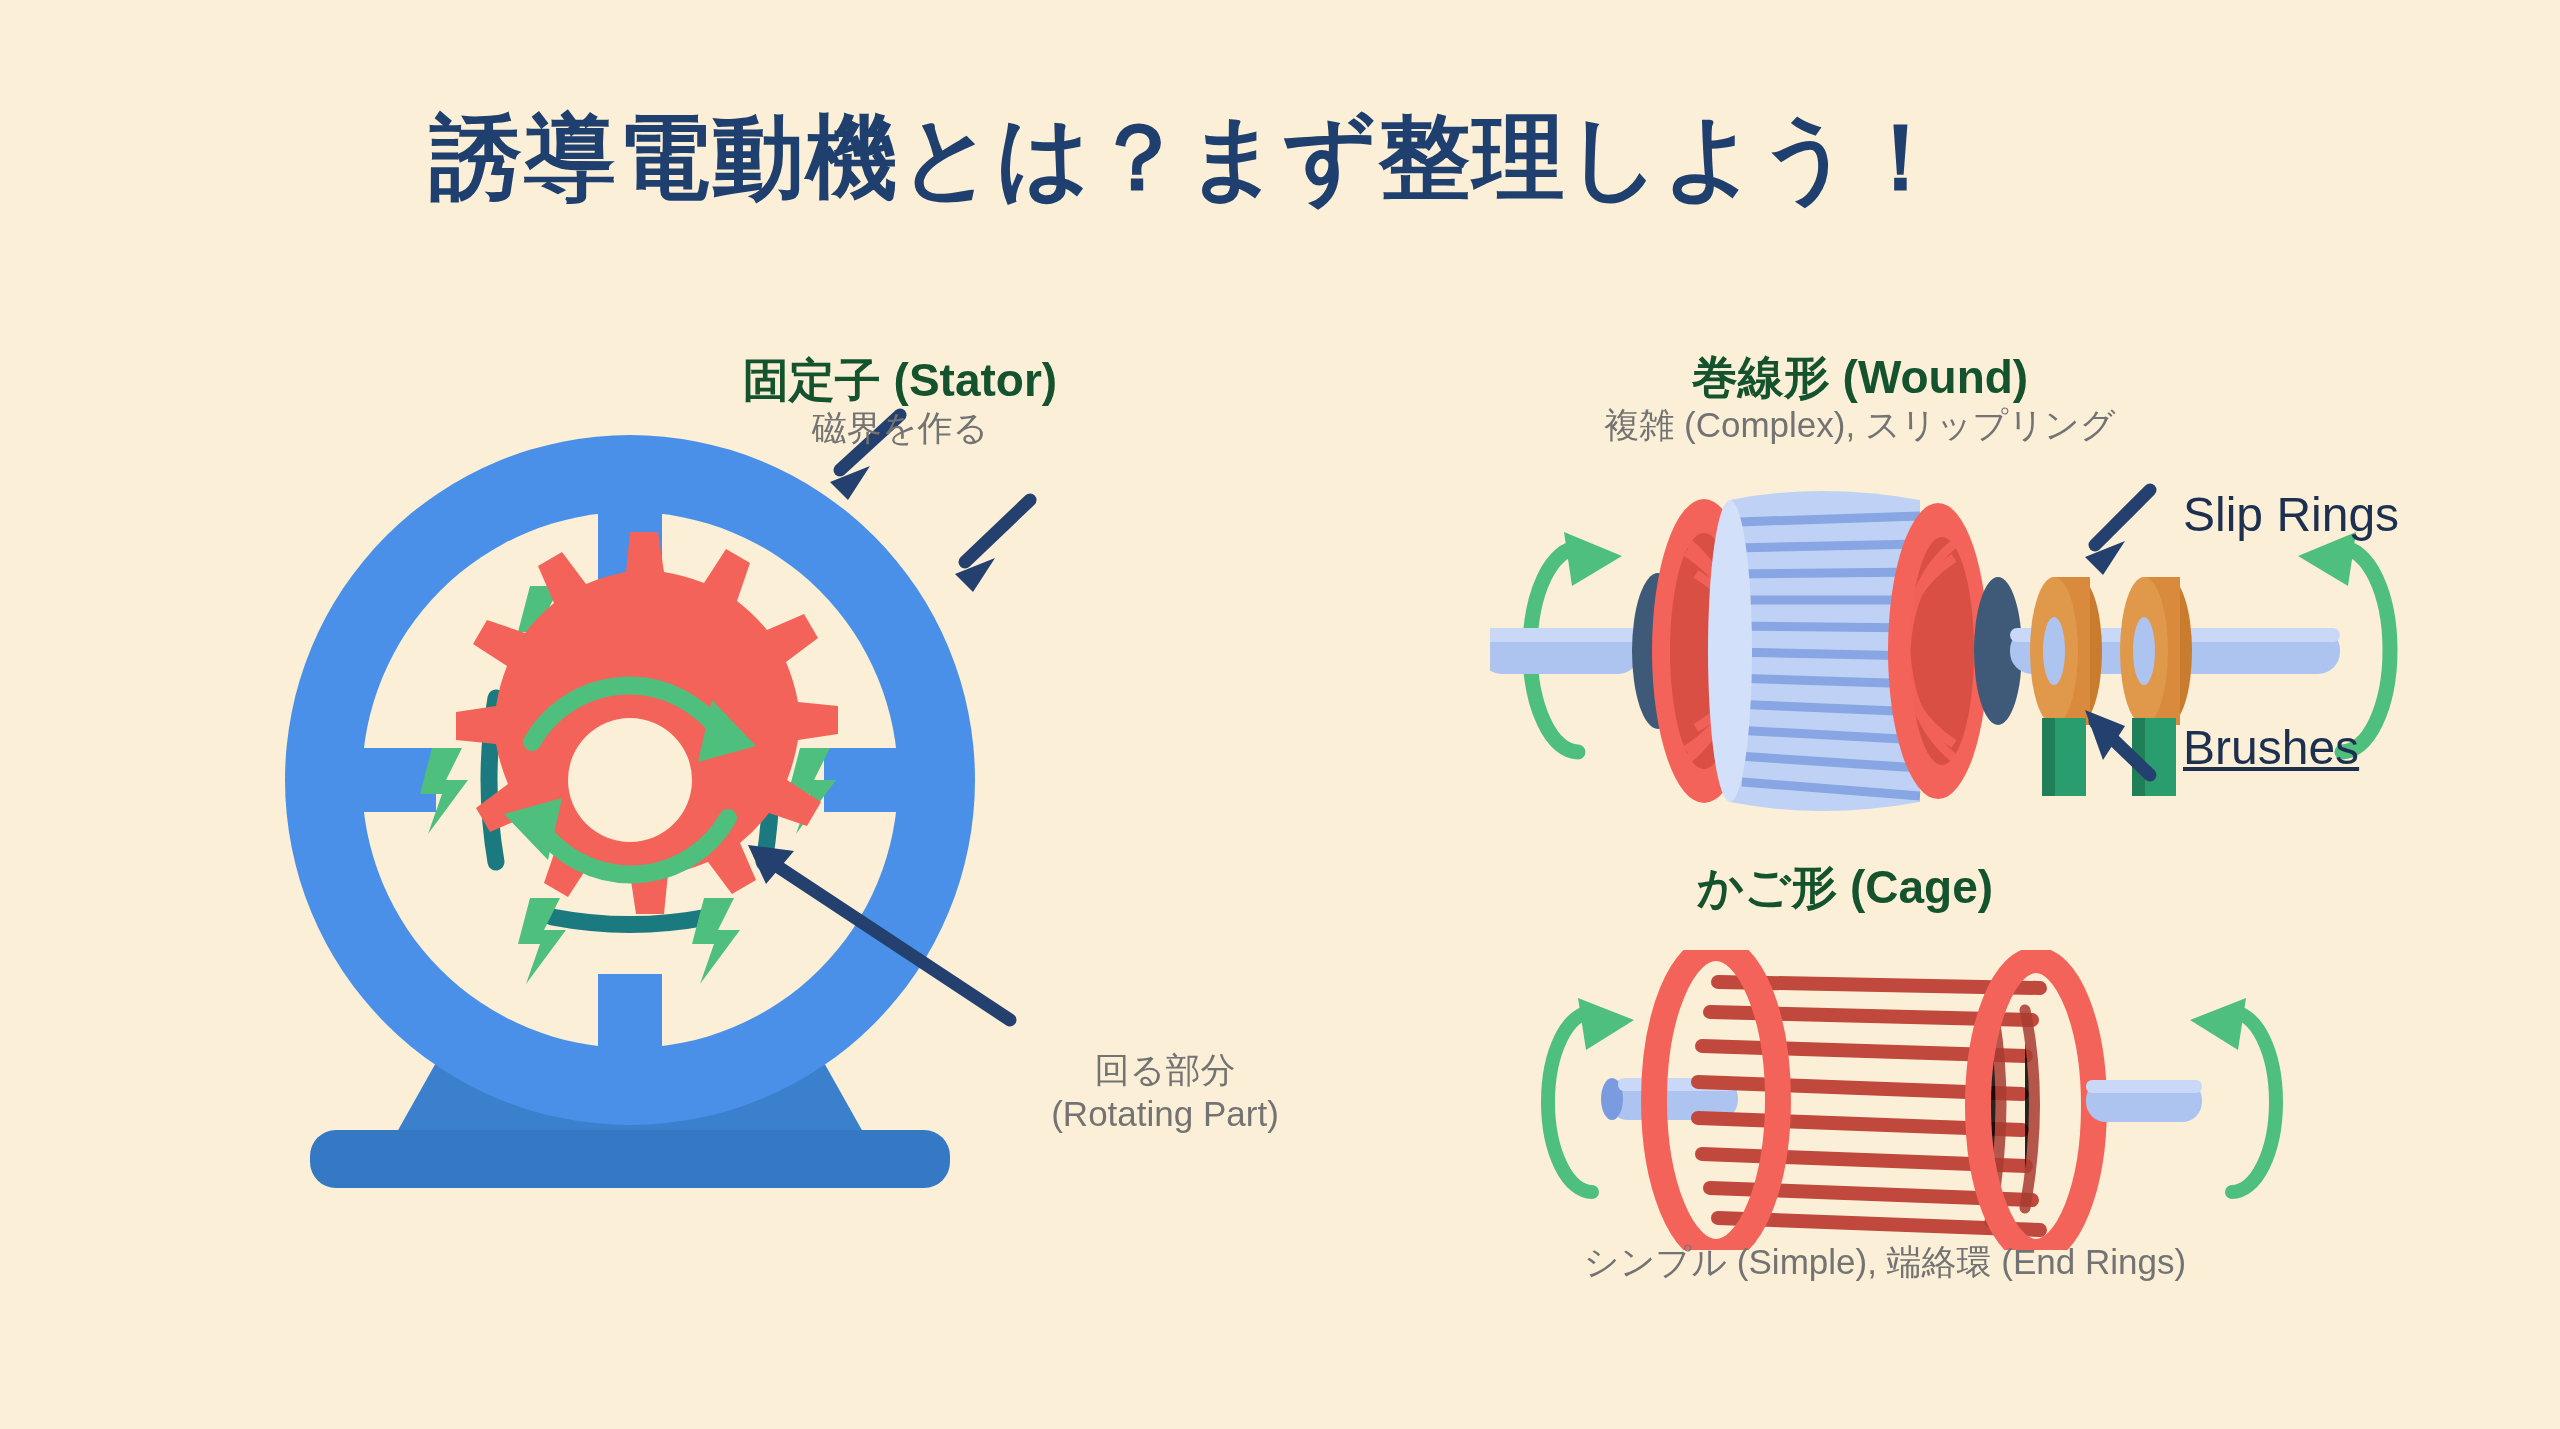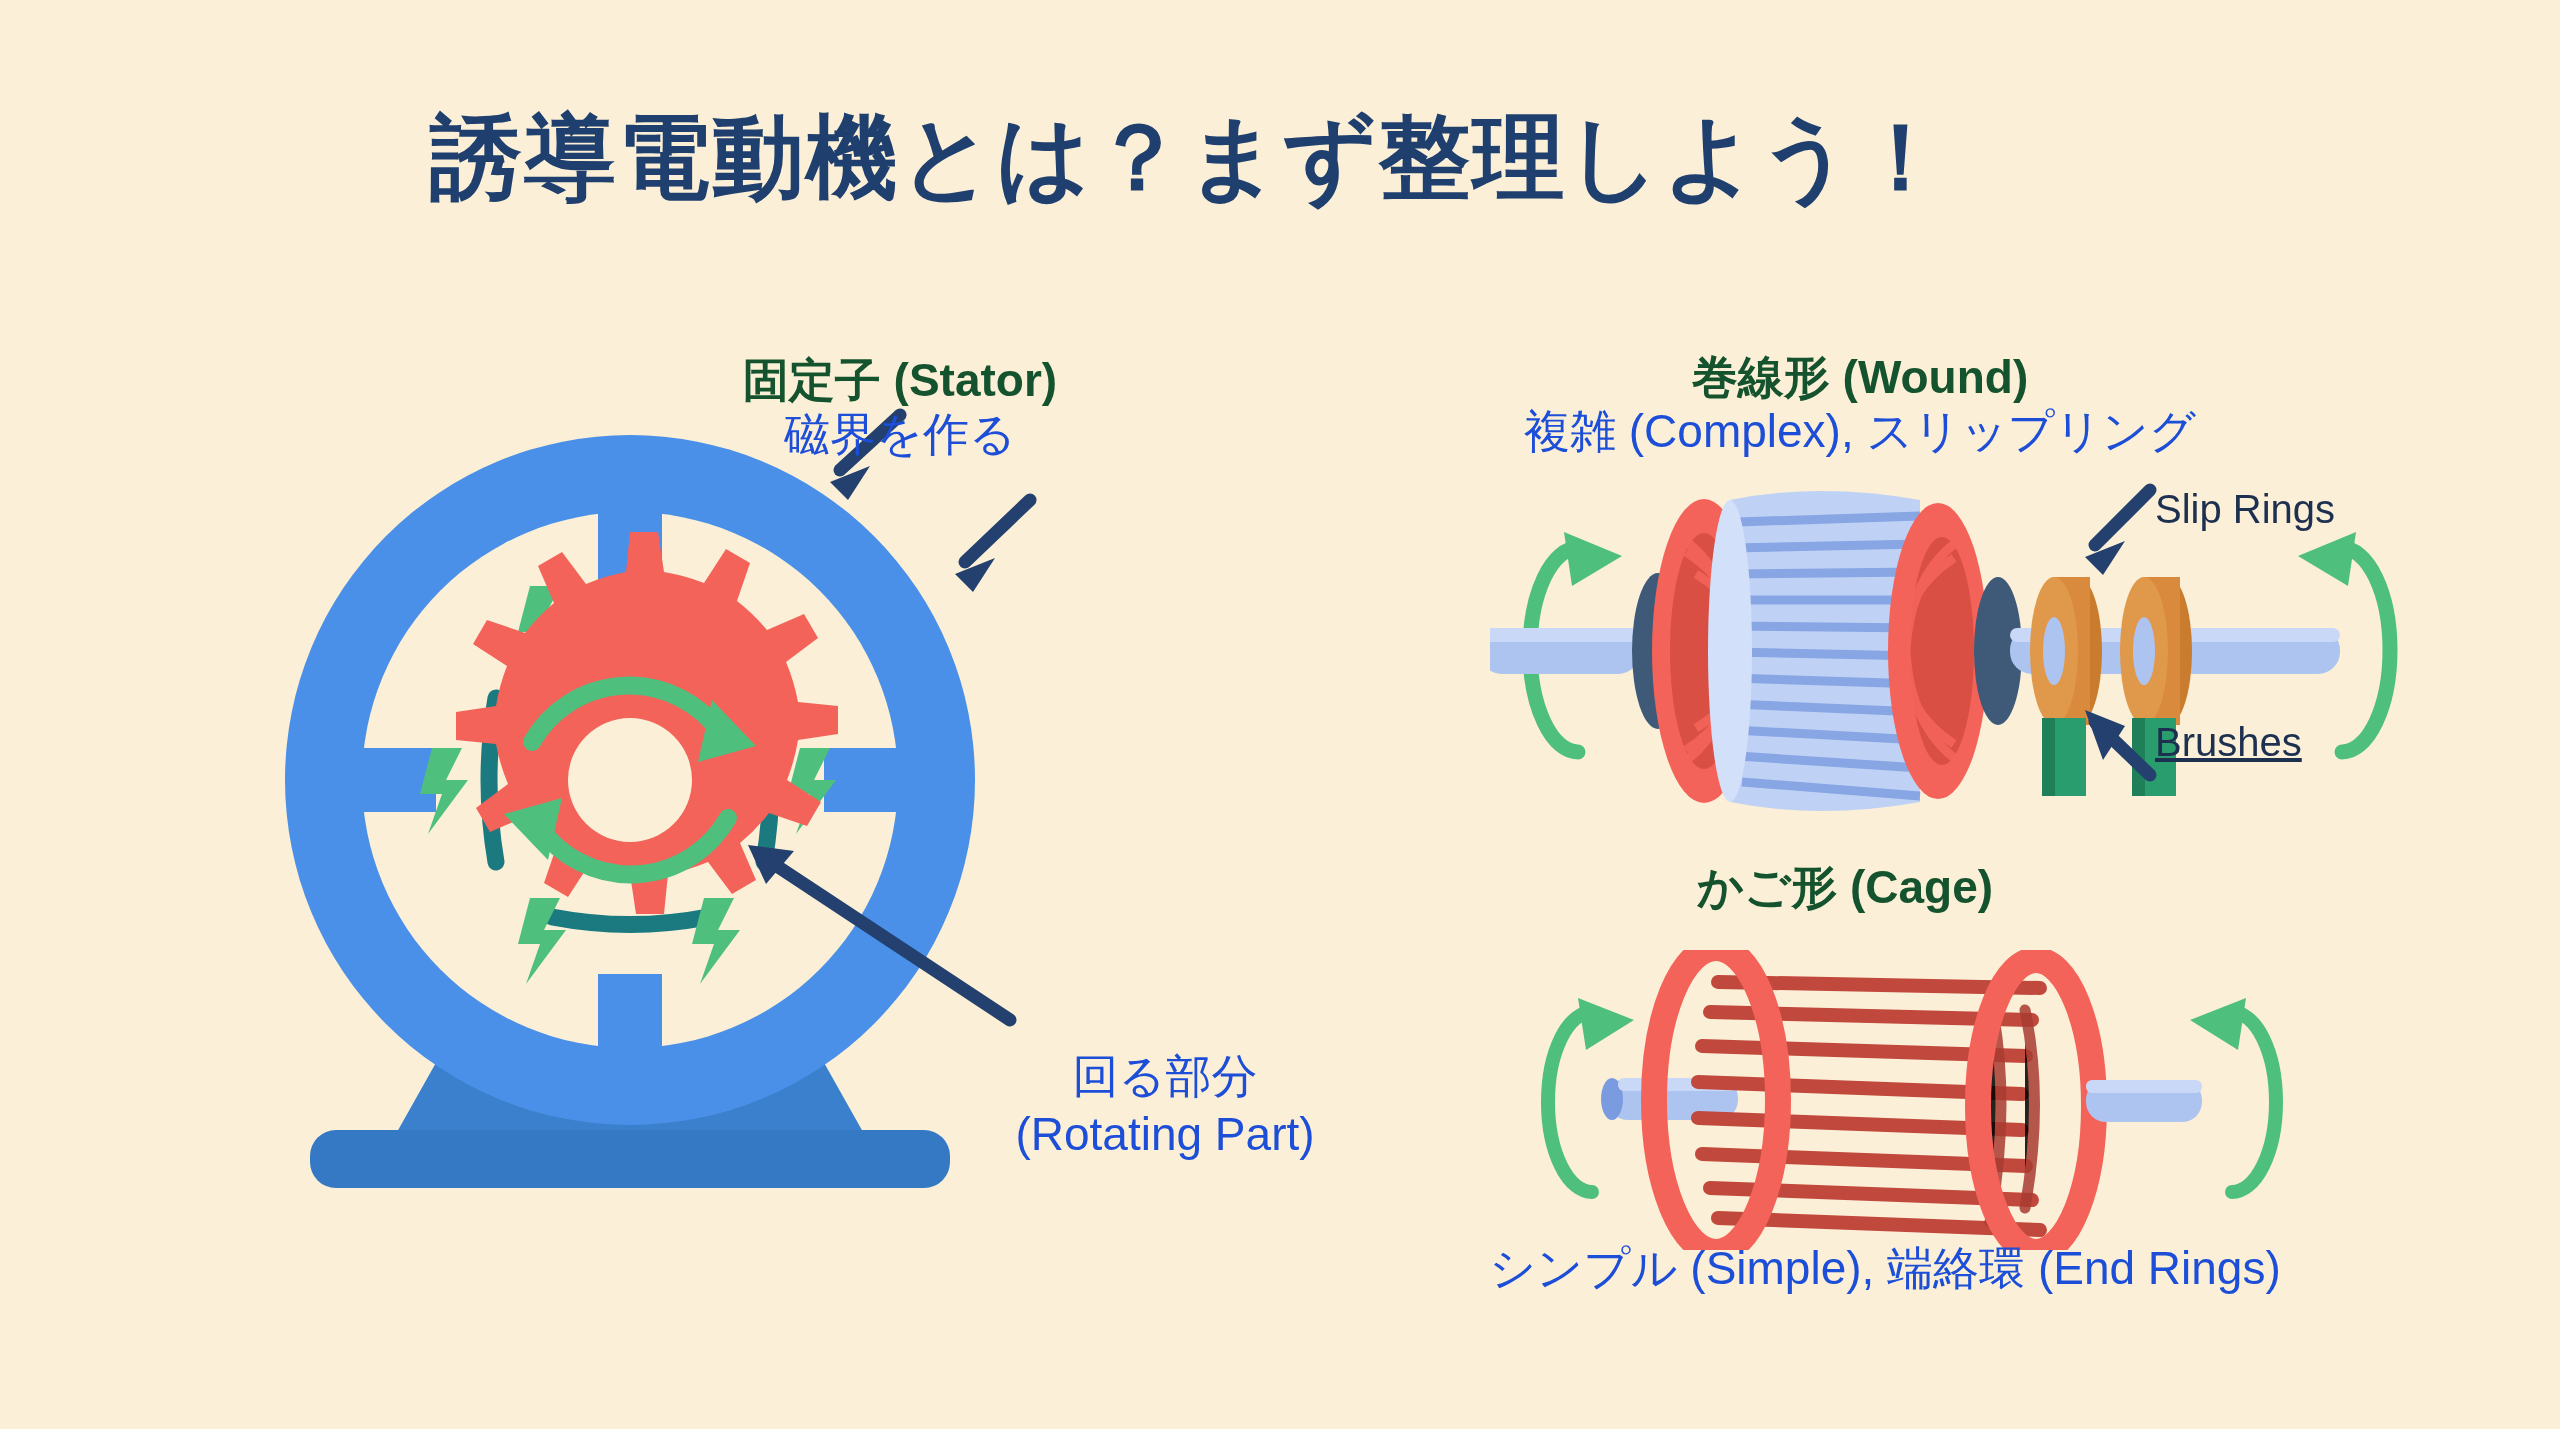--- a/index.html
+++ b/index.html
@@ -41,30 +41,31 @@
     text-align: center;
     white-space: nowrap;
   }
   .lbl-head {
     font-size: 46px;
     font-weight: 700;
     line-height: 1.1;
     color: #14532d;
   }
   .lbl-sub {
-    font-size: 46px;
+    font-size: 35px;
     font-weight: 400;
     line-height: 1.25;
-    color: #1d4ed8;
+    color: #737373;
   }
   .lbl-plain {
-    font-size: 40px;
+    font-size: 48px;
     font-weight: 400;
     color: #1E3050;
     white-space: nowrap;
+    margin-left: 28px;
   }
 
   
   #stator-label   { left: 900px;  top: 355px; transform: translateX(-50%); }
   #rotor-label    { left: 1165px; top: 1048px; transform: translateX(-50%); }
   #wound-label    { left: 1860px; top: 352px; transform: translateX(-50%); }
   #cage-label     { left: 1845px; top: 862px; transform: translateX(-50%); }
   #cage-caption   { left: 1885px; top: 1240px; transform: translateX(-50%); }
   #slip-label     { left: 2155px; top: 487px; }
   #brush-label    { left: 2155px; top: 720px; text-decoration: underline; }

